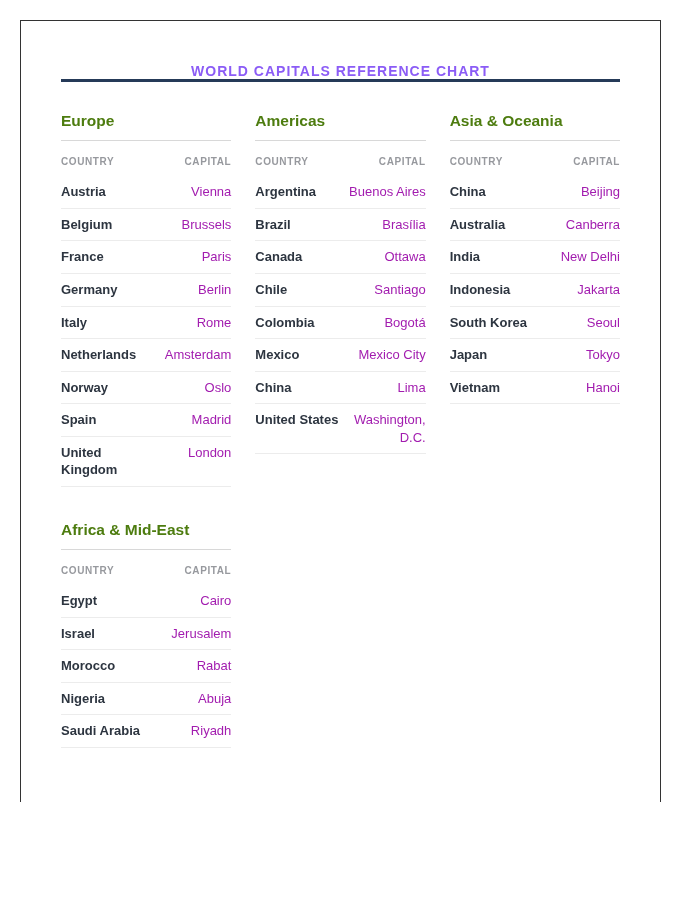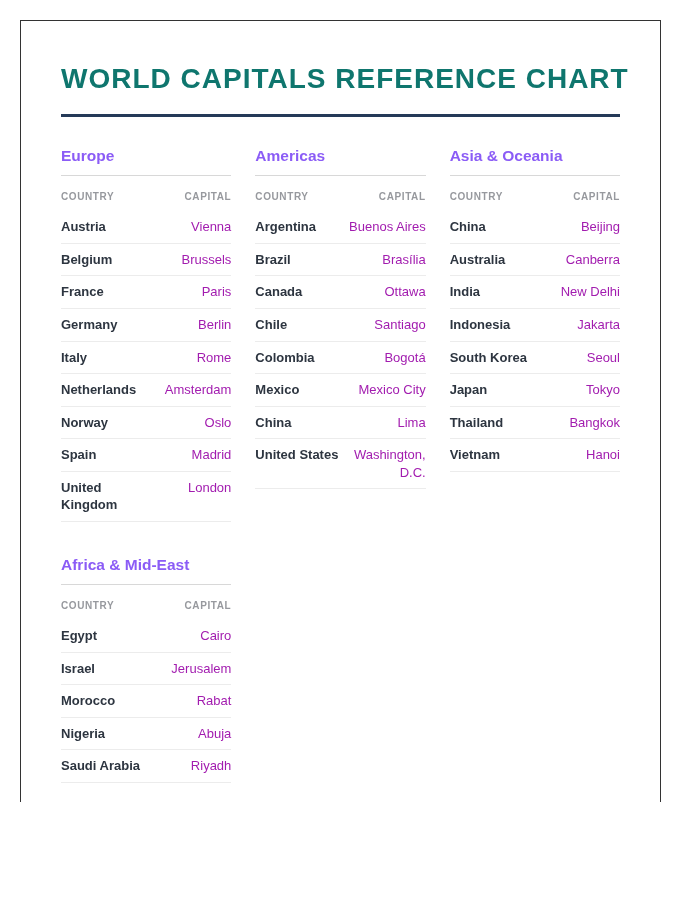--- a/index.html
+++ b/index.html
@@ -14,44 +14,44 @@
     width: 641px;
     height: 782px;
     border: 1.5px solid #333333;
     border-bottom: none;
     background: #ffffff;
     overflow: hidden;
   }
   .page-header { padding: 42px 40px 0; }
   .page-title {
     text-align: center;
-    font-size: 28px;
+    font-size: 14px;
     font-weight: 700;
     letter-spacing: 1px;
-    color: #0f766e;
-    margin-bottom: 19px;
+    color: #8b5cf6;
+    margin-bottom: 0;
     white-space: nowrap;
   }
   .title-rule {
     height: 3px;
     background: #253a58;
     margin-bottom: 29px;
   }
   .sections-grid {
     display: grid;
     grid-template-columns: repeat(3, 1fr);
     column-gap: 24px;
     row-gap: 33px;
     padding: 0 40px;
     align-items: start;
   }
   .section-title {
     font-size: 15.5px;
     font-weight: 700;
-    color: #8b5cf6;
+    color: #4d7c0f;
     line-height: 1.25;
     padding-bottom: 10px;
     border-bottom: 1px solid #d8d8d8;
   }
   .col-headers {
     display: flex;
     justify-content: space-between;
     padding: 15px 0 9px;
     font-size: 10px;
     font-weight: 600;
@@ -205,24 +205,20 @@
           </div>
           <div class="row">
             <div class="country">South Korea</div>
             <div class="capital">Seoul</div>
           </div>
           <div class="row">
             <div class="country">Japan</div>
             <div class="capital">Tokyo</div>
           </div>
           <div class="row">
-            <div class="country">Thailand</div>
-            <div class="capital">Bangkok</div>
-          </div>
-          <div class="row">
             <div class="country">Vietnam</div>
             <div class="capital">Hanoi</div>
           </div>
         </div>
   </div>
 
   <div class="section">
     <div class="section-title">Africa &amp; Mid-East</div>
     <div class="col-headers">
       <span>COUNTRY</span>

